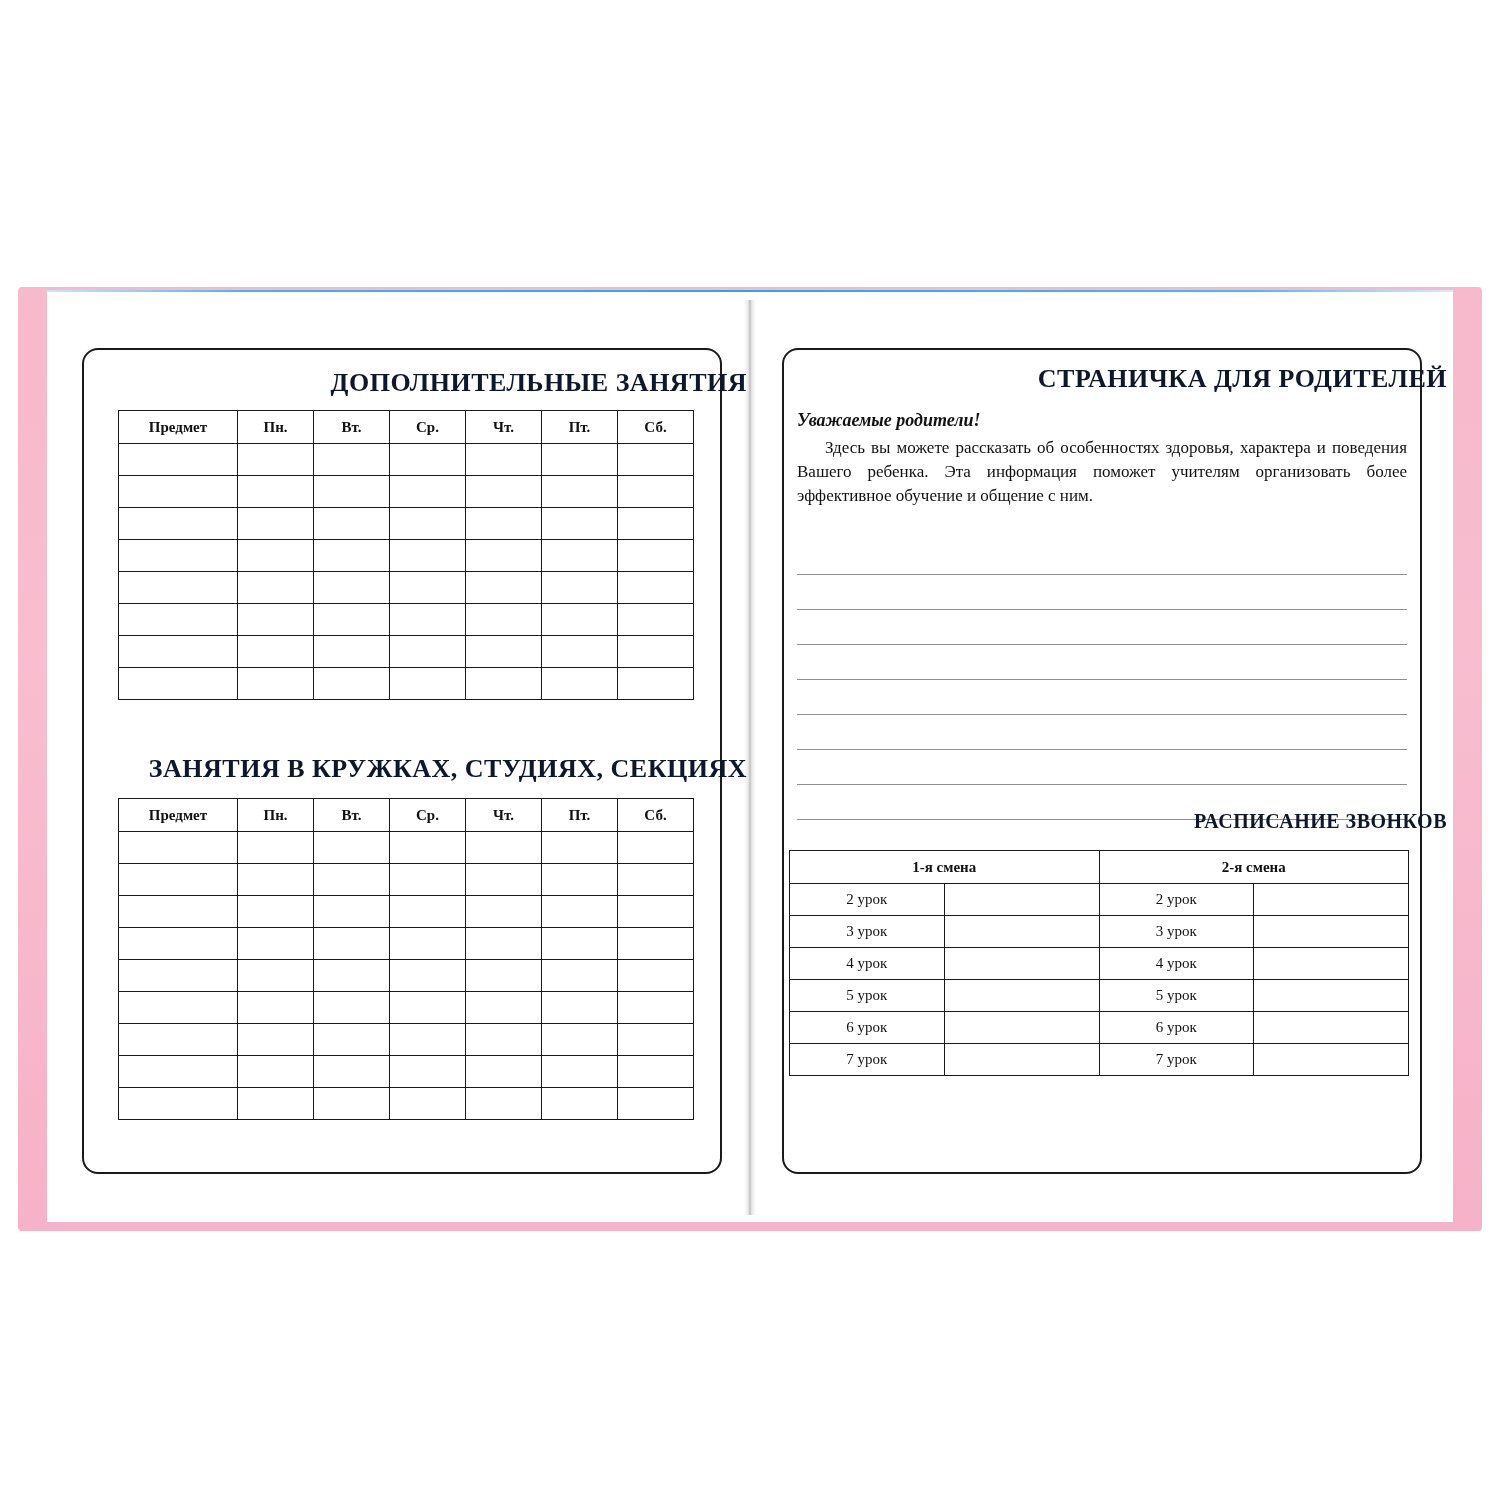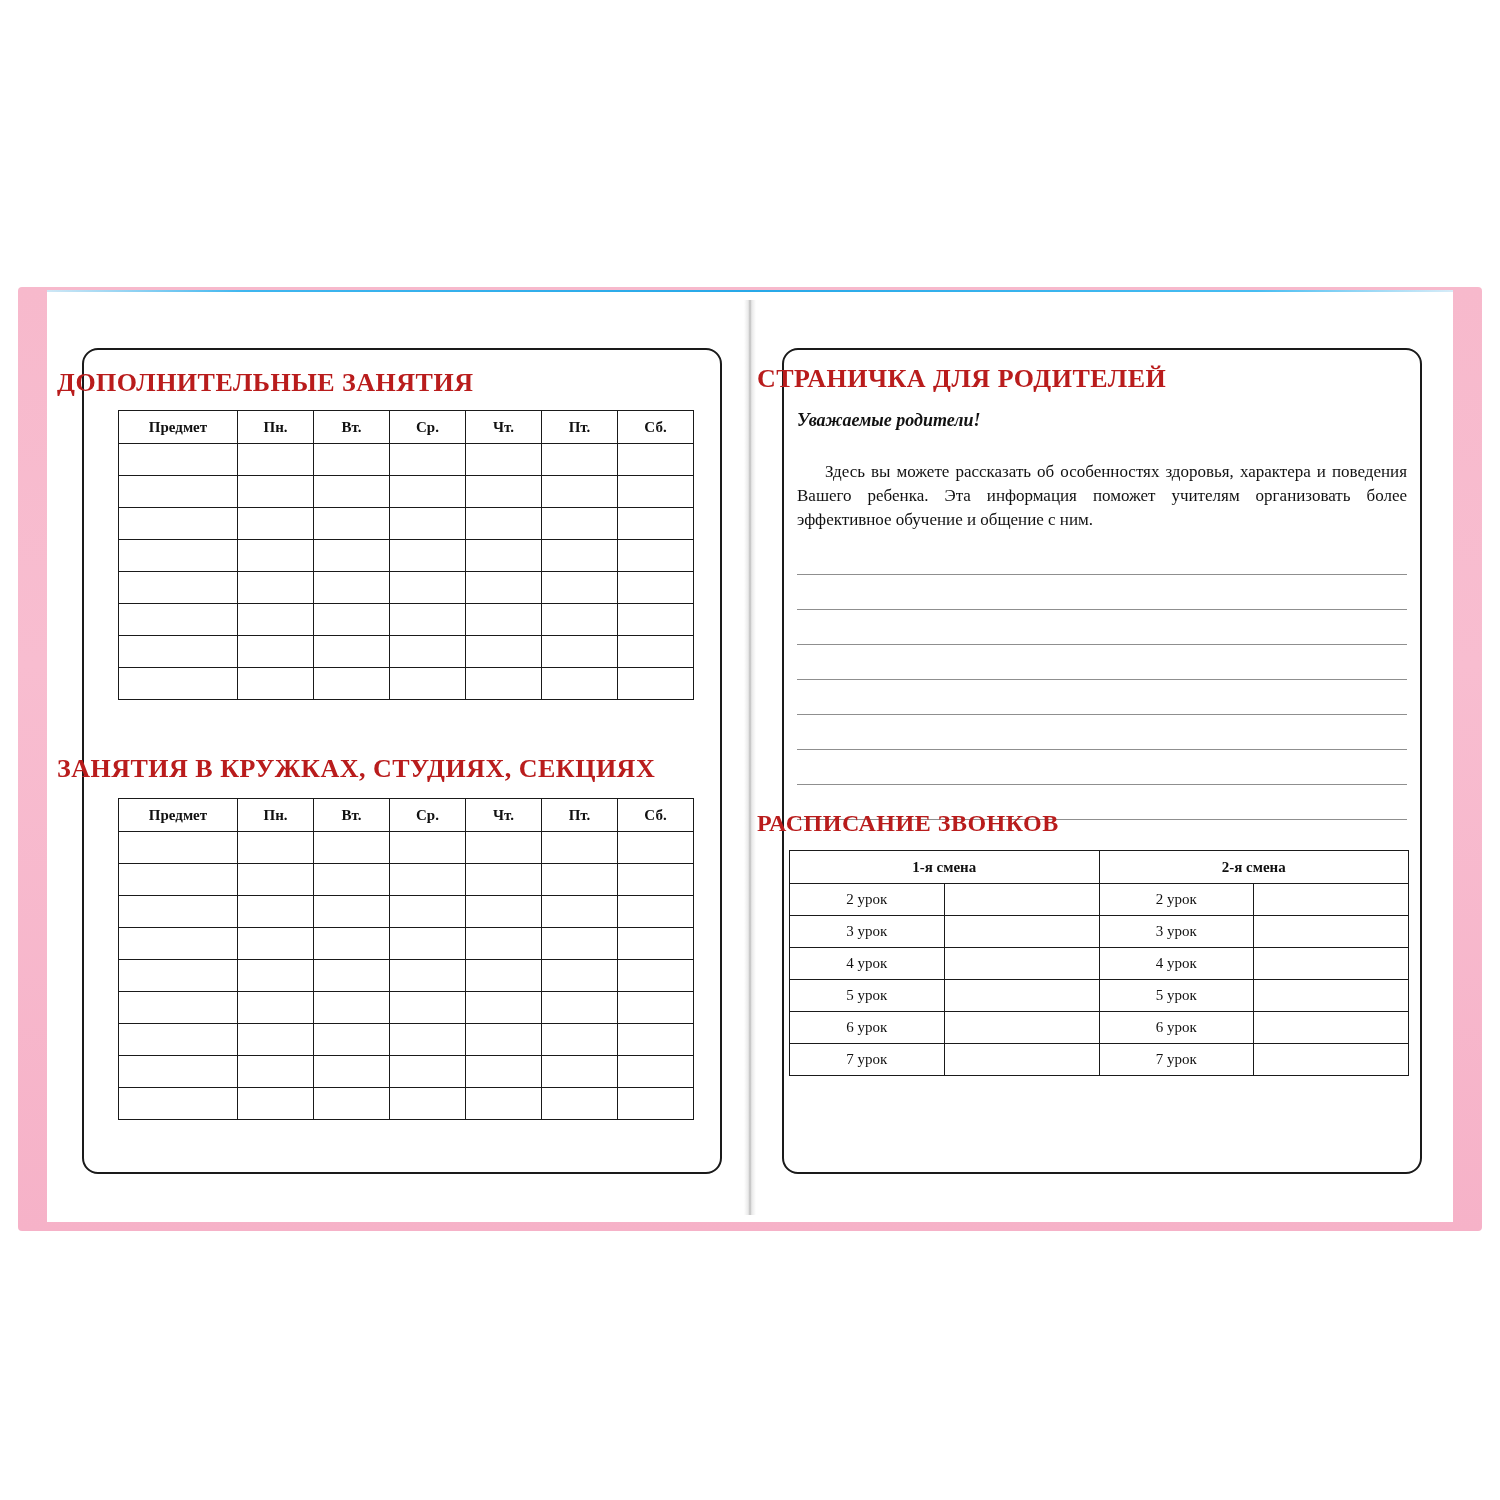--- a/index.html
+++ b/index.html
@@ -83,25 +83,25 @@
   }
   .frame-right {
     left: 25px;
     top: 36px;
     width: 640px;
     height: 826px;
   }
 
   h2.section-title {
     margin: 0;
-    text-align: left;
+    text-align: right;
     font-family: "Liberation Serif", serif;
     font-weight: bold;
     letter-spacing: 0.5px;
-    color: #b91c1c;
+    color: #0f172a;
   }
 
   .title-1 {
     position: absolute;
     left: 0; right: 0;
     top: 56px;
     font-size: 26px;
   }
   .title-2 {
     position: absolute;
@@ -160,21 +160,21 @@
     top: 98px;
     font-style: italic;
     font-weight: bold;
     font-size: 18px;
     color: #111;
   }
   .paragraph {
     position: absolute;
     left: 40px;
     right: 40px;
-    top: 148px;
+    top: 124px;
     text-align: justify;
     text-indent: 28px;
     font-size: 17px;
     line-height: 24px;
     color: #111;
   }
 
   .ruled-lines {
     position: absolute;
     left: 40px;
@@ -183,21 +183,21 @@
   }
   .ruled-lines .line {
     height: 34px;
     border-bottom: 1px solid #8f8f8f;
   }
 
   .title-bells {
     position: absolute;
     left: 0; right: 0;
     top: 498px;
-    font-size: 24px;
+    font-size: 20px;
   }
 
   .tbl-bells {
     position: absolute;
     left: 32px;
     top: 538px;
     width: 620px;
   }
   .tbl-bells td, .tbl-bells th {
     border: 1px solid #1a1a1a;

